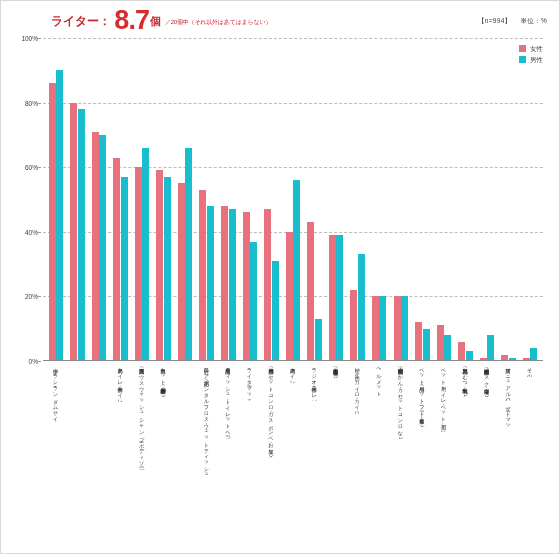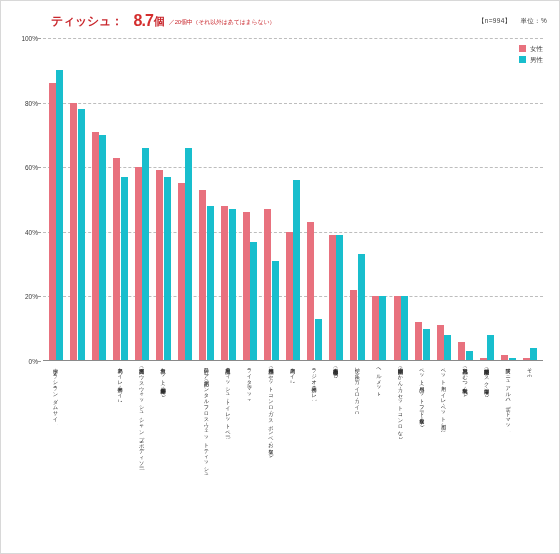--- a/index.html
+++ b/index.html
@@ -26,24 +26,24 @@
     display:flex;align-items:flex-end;gap:0px;
     white-space:nowrap;
   }
   #title-main{
     font-size:12px;font-weight:bold;color:#c9272d;
     letter-spacing:-0.3px;
     line-height:14px;
     position:relative;top:-2px;
   }
   #title-num{
-    font-size:16px;font-weight:bold;color:#d42e2e;
+    font-size:27px;font-weight:bold;color:#d42e2e;
     line-height:19px;
     letter-spacing:-1px;
-    margin-left:11px;
+    margin-left:4px;
   }
   #title-unit{
     font-size:11px;font-weight:bold;color:#c9272d;
     line-height:13px;position:relative;top:-2px;margin-left:1px;
   }
   #title-note{
     font-size:6px;color:#c9272d;
     line-height:9px;position:relative;top:-3px;margin-left:4px;
     letter-spacing:-0.2px;
   }
@@ -136,21 +136,21 @@
     overflow:hidden;
   }
 </style>
 </head>
 <body>
 
 <div id="frame">
 
   <div id="header">
     <div id="title-wrap">
-      <span id="title-main">ティッシュ：</span>
+      <span id="title-main">ライター：</span>
       <span id="title-num">8.7</span>
       <span id="title-unit">個</span>
       <span id="title-note">／20個中（それ以外はあてはまらない）</span>
     </div>
     <div id="meta">
       <span>【n=994】</span>
       <span>単位：%</span>
     </div>
   </div>
 

